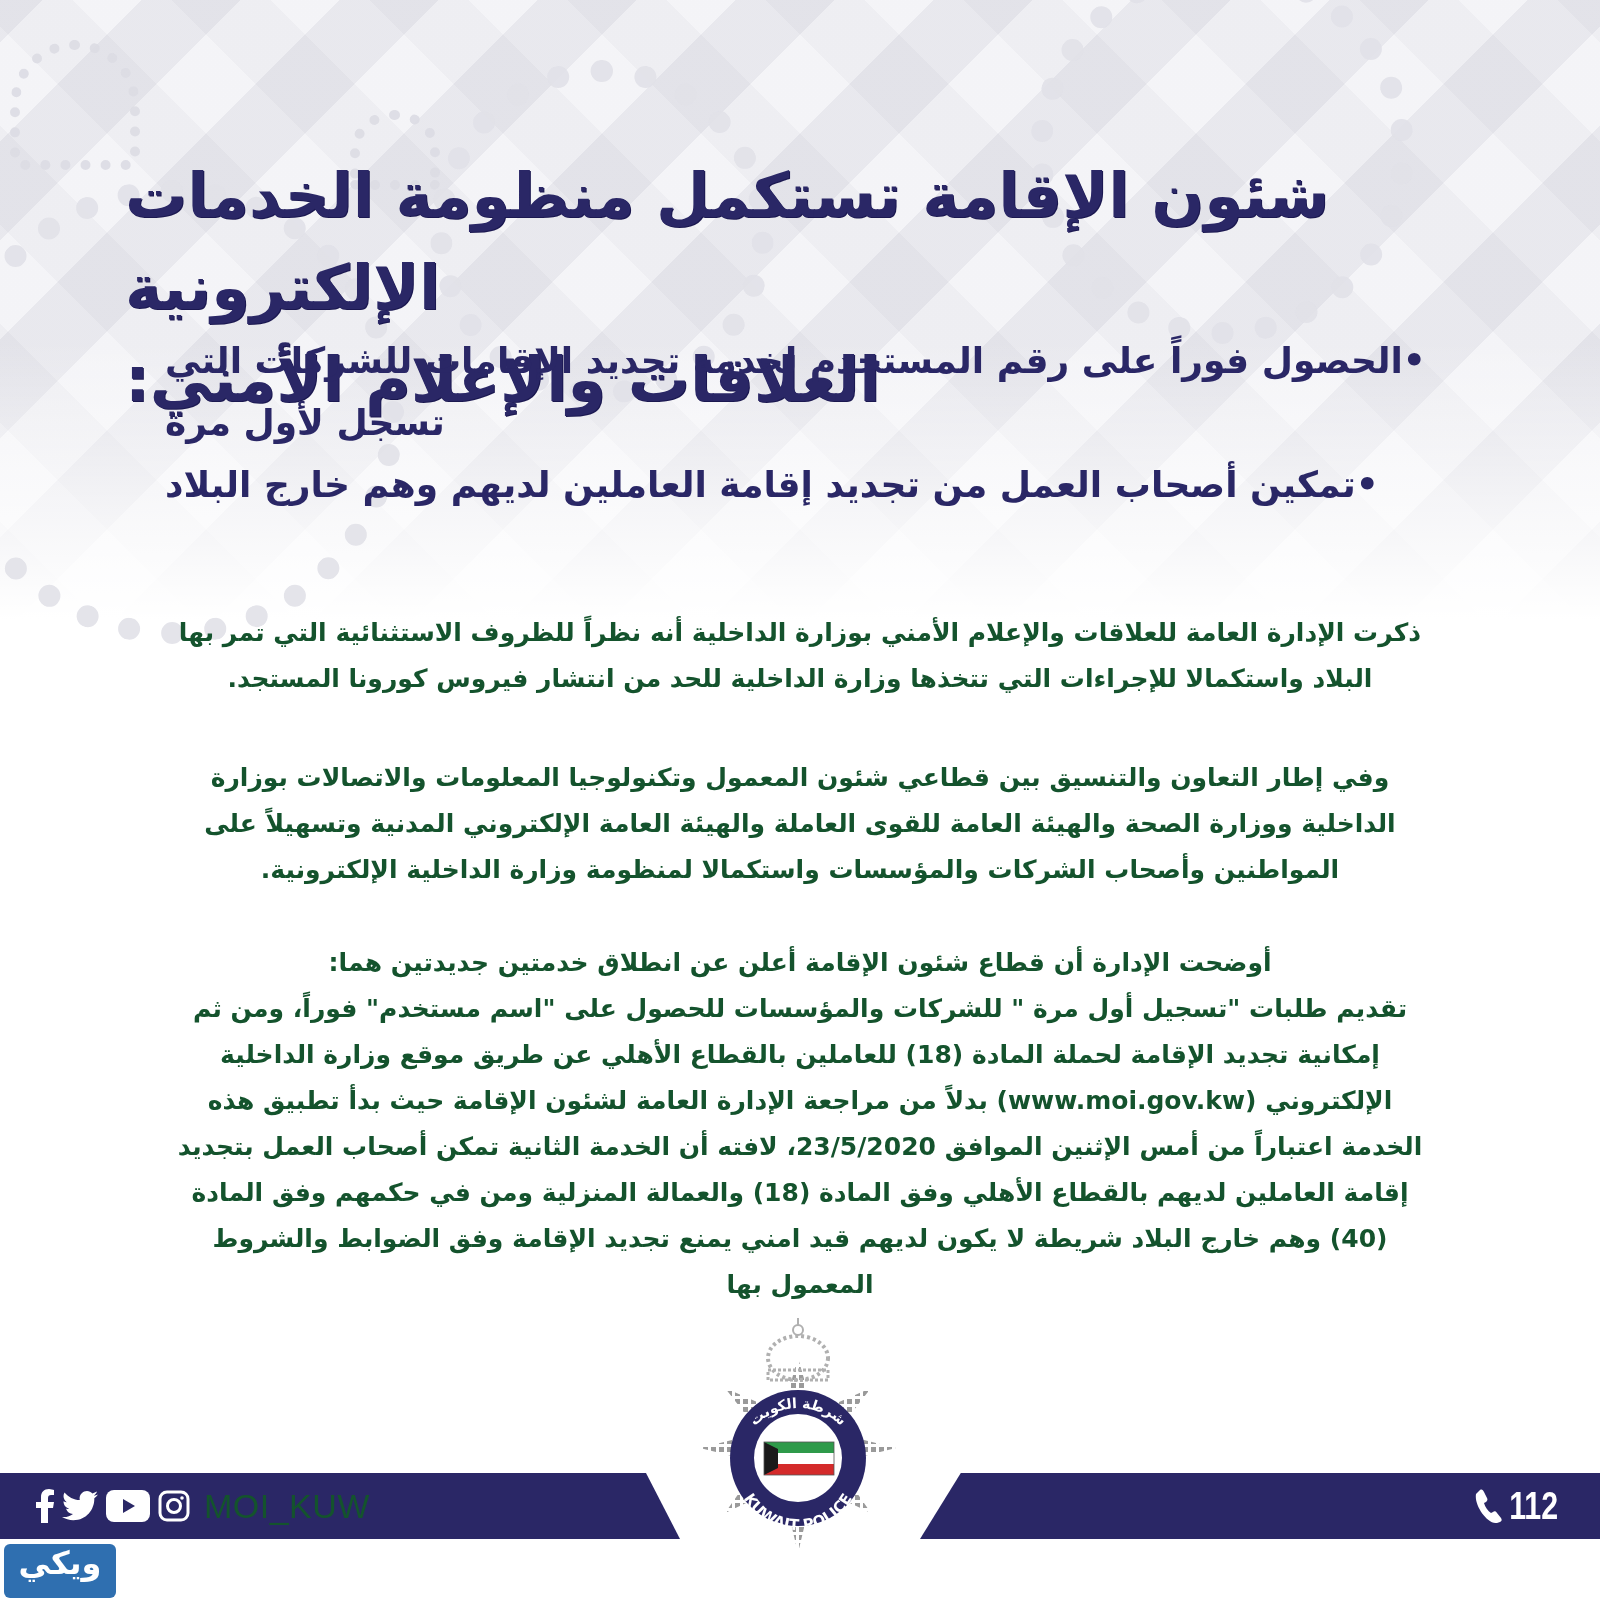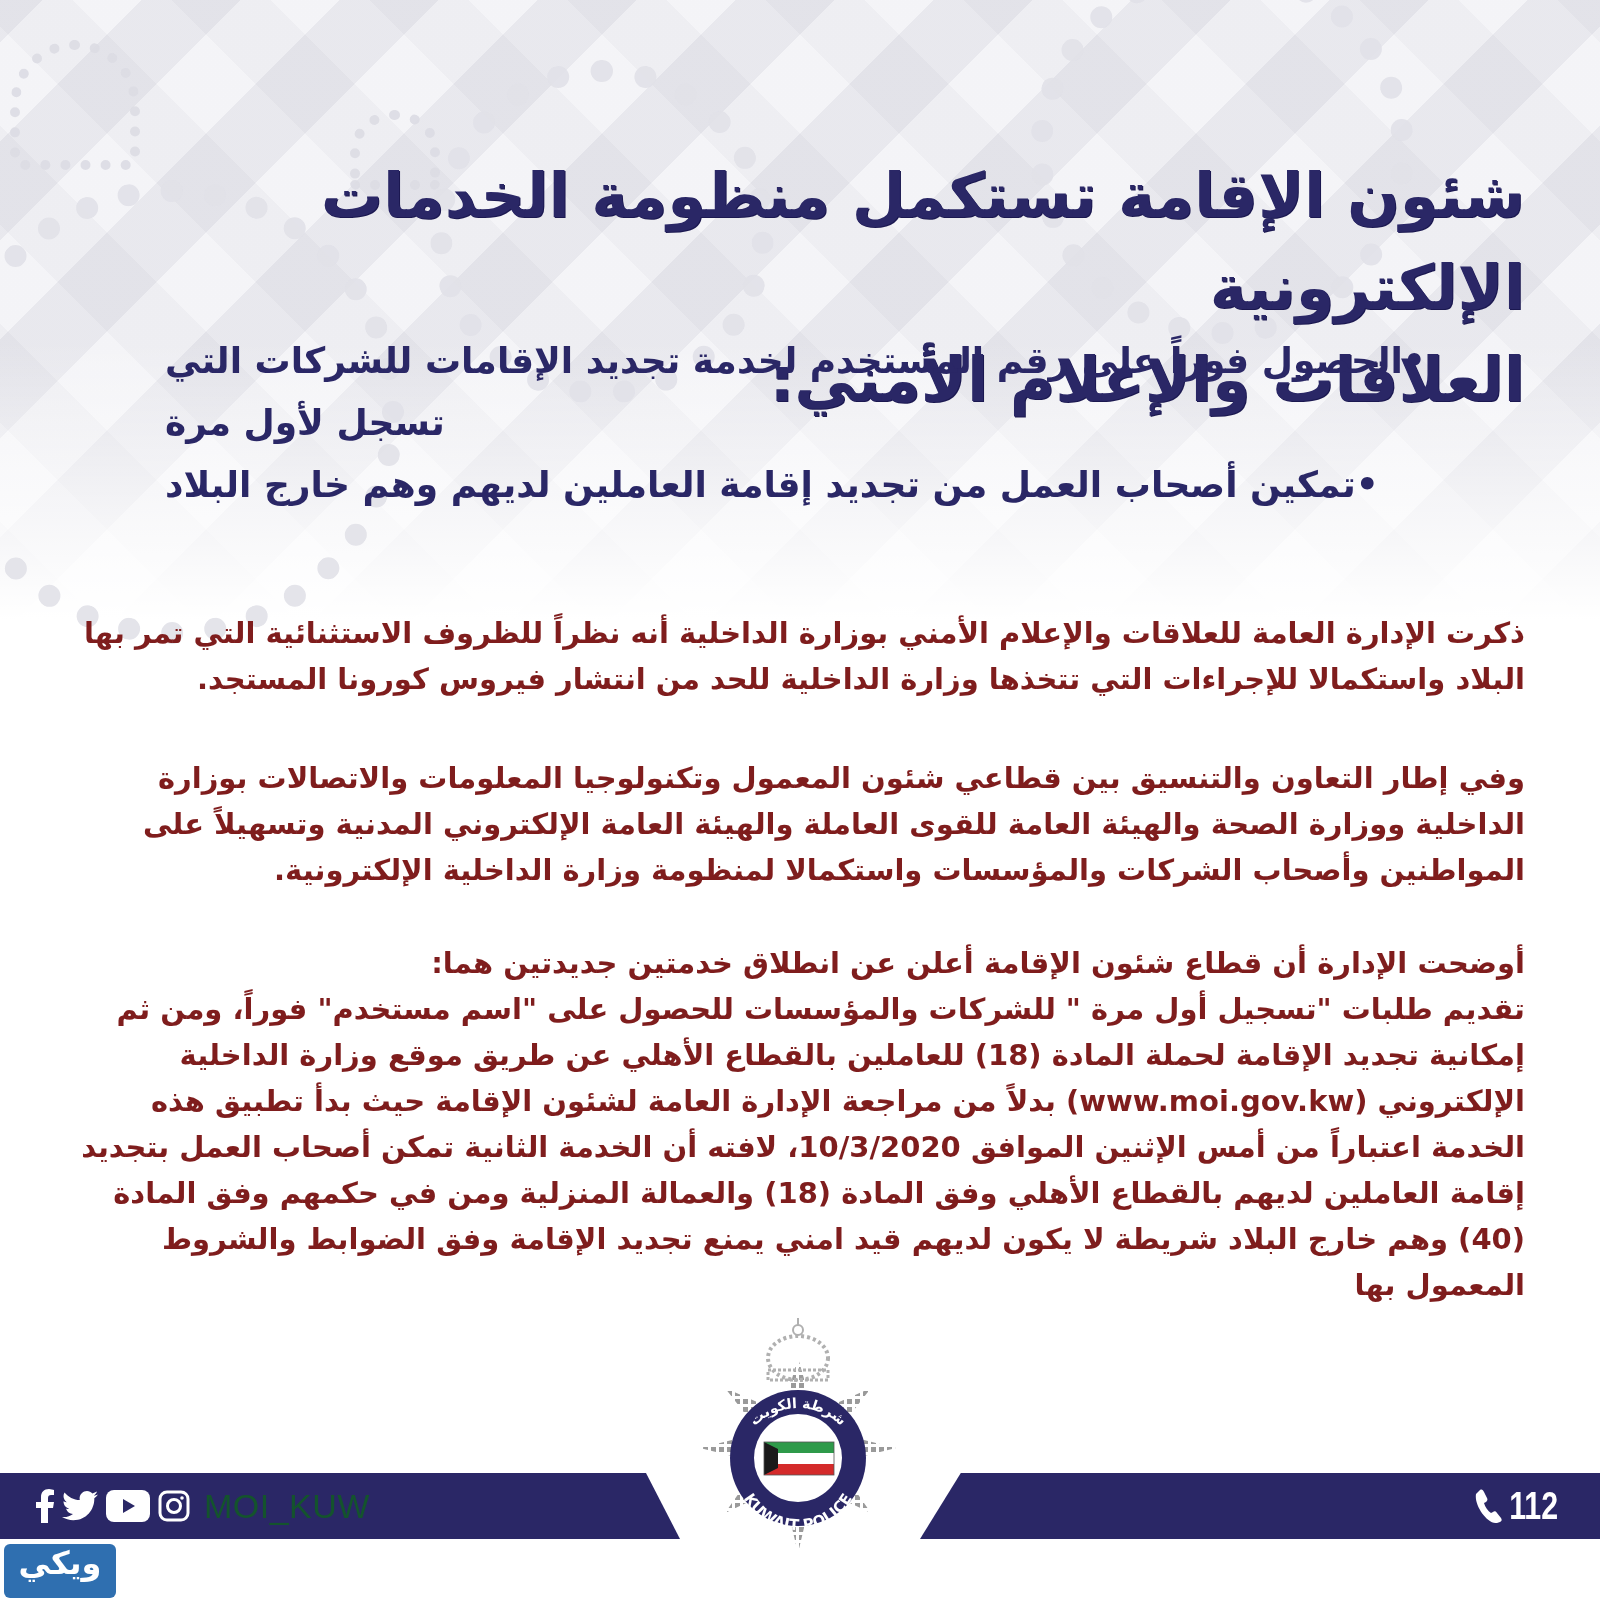--- a/index.html
+++ b/index.html
@@ -21,33 +21,34 @@
       border: 22px dotted rgba(225,225,232,0.9);
     }
     .bg-crown {
       position: absolute; border: 10px dotted rgba(220,220,228,0.9);
       border-radius: 60% 60% 10% 10%;
     }
     .content { position: absolute; inset: 0; direction: rtl; }
     .title {
       position: absolute; right: 75px; top: 150px; width: 1400px;
       font-family: "DejaVu Sans", sans-serif; font-weight: bold;
-      color: #2a2766; font-size: 62px; line-height: 92px; text-align: right;
+      color: #2a2766; font-size: 62px; line-height: 92px; text-align: left;
       text-shadow: 1px 1px 0 #1b1850;
     }
     .bullets {
       position: absolute; right: 75px; top: 330px; width: 1400px;
       color: #2a2766; font-weight: bold; font-size: 36px; line-height: 62px;
       text-align: left;
     }
     .bullet-item { position: relative; }
     .bullet-dot { color: #2a2766; }
     .para {
       position: absolute; left: 75px; width: 1450px;
-      color: #7f1d1d; font-weight: bold; font-size: 29px; line-height: 46px;
+      color: #14532d; font-weight: bold; font-size: 25px; line-height: 46px;
+      text-align: center;
     }
     .p1 { top: 610px; }
     .p2 { top: 755px; }
     .p3 { top: 940px; }
     .footer-band {
       position: absolute; top: 1473px; height: 66px; background: #2a2766;
     }
     .band-left {
       left: 0; width: 680px;
       clip-path: polygon(0 0, 95% 0, 100% 100%, 0 100%);
@@ -119,21 +120,21 @@
     <div>وفي إطار التعاون والتنسيق بين قطاعي شئون المعمول وتكنولوجيا المعلومات والاتصالات بوزارة</div>
     <div>الداخلية ووزارة الصحة والهيئة العامة للقوى العاملة والهيئة العامة الإلكتروني المدنية وتسهيلاً على</div>
     <div>المواطنين وأصحاب الشركات والمؤسسات واستكمالا لمنظومة وزارة الداخلية الإلكترونية.</div>
   </div>
 
   <div class="para p3">
     <div>أوضحت الإدارة أن قطاع شئون الإقامة أعلن عن انطلاق خدمتين جديدتين هما:</div>
     <div>تقديم طلبات "تسجيل أول مرة " للشركات والمؤسسات للحصول على "اسم مستخدم" فوراً، ومن ثم</div>
     <div>إمكانية تجديد الإقامة لحملة المادة (18) للعاملين بالقطاع الأهلي عن طريق موقع وزارة الداخلية</div>
     <div>الإلكتروني (www.moi.gov.kw) بدلاً من مراجعة الإدارة العامة لشئون الإقامة حيث بدأ تطبيق هذه</div>
-    <div>الخدمة اعتباراً من أمس الإثنين الموافق 10/3/2020، لافته أن الخدمة الثانية تمكن أصحاب العمل بتجديد</div>
+    <div>الخدمة اعتباراً من أمس الإثنين الموافق 23/5/2020، لافته أن الخدمة الثانية تمكن أصحاب العمل بتجديد</div>
     <div>إقامة العاملين لديهم بالقطاع الأهلي وفق المادة (18) والعمالة المنزلية ومن في حكمهم وفق المادة</div>
     <div>(40) وهم خارج البلاد شريطة لا يكون لديهم قيد امني يمنع تجديد الإقامة وفق الضوابط والشروط</div>
     <div>المعمول بها</div>
   </div>
 </div>
 
 <div class="footer-band band-left"></div>
 <div class="footer-band band-right"></div>
 
 <div class="social">

